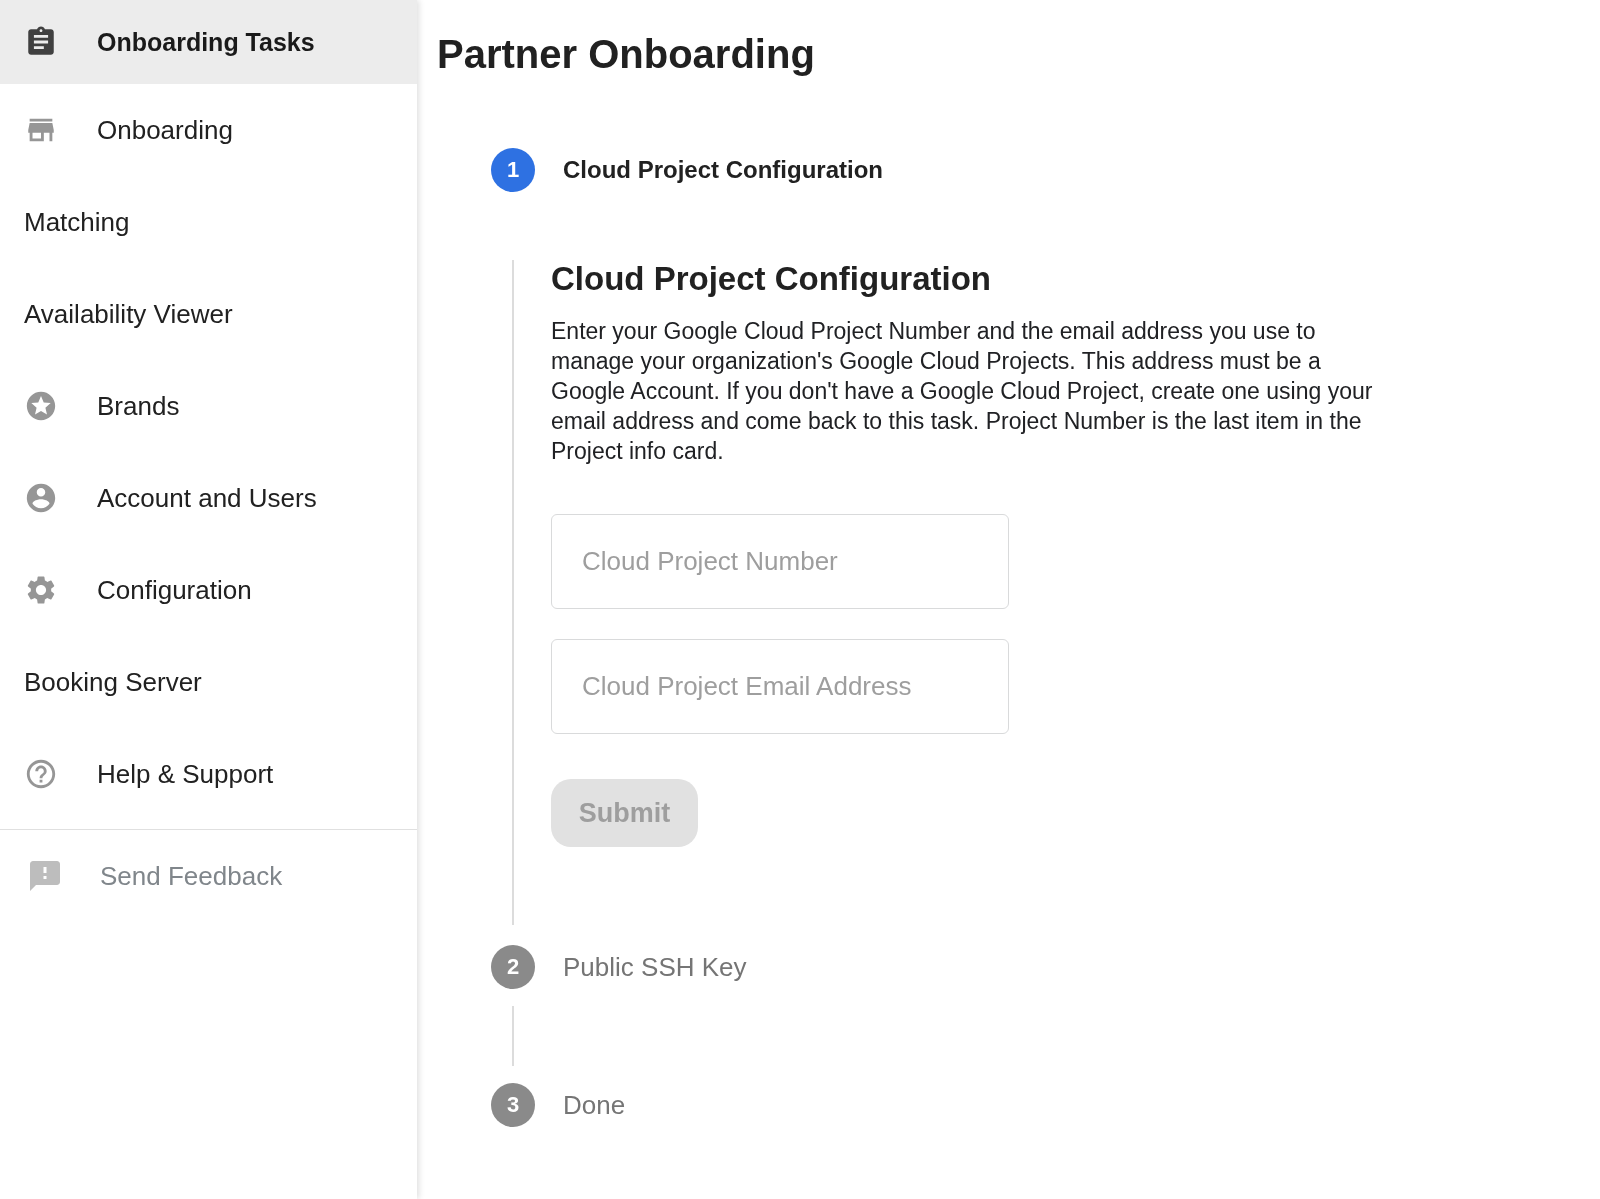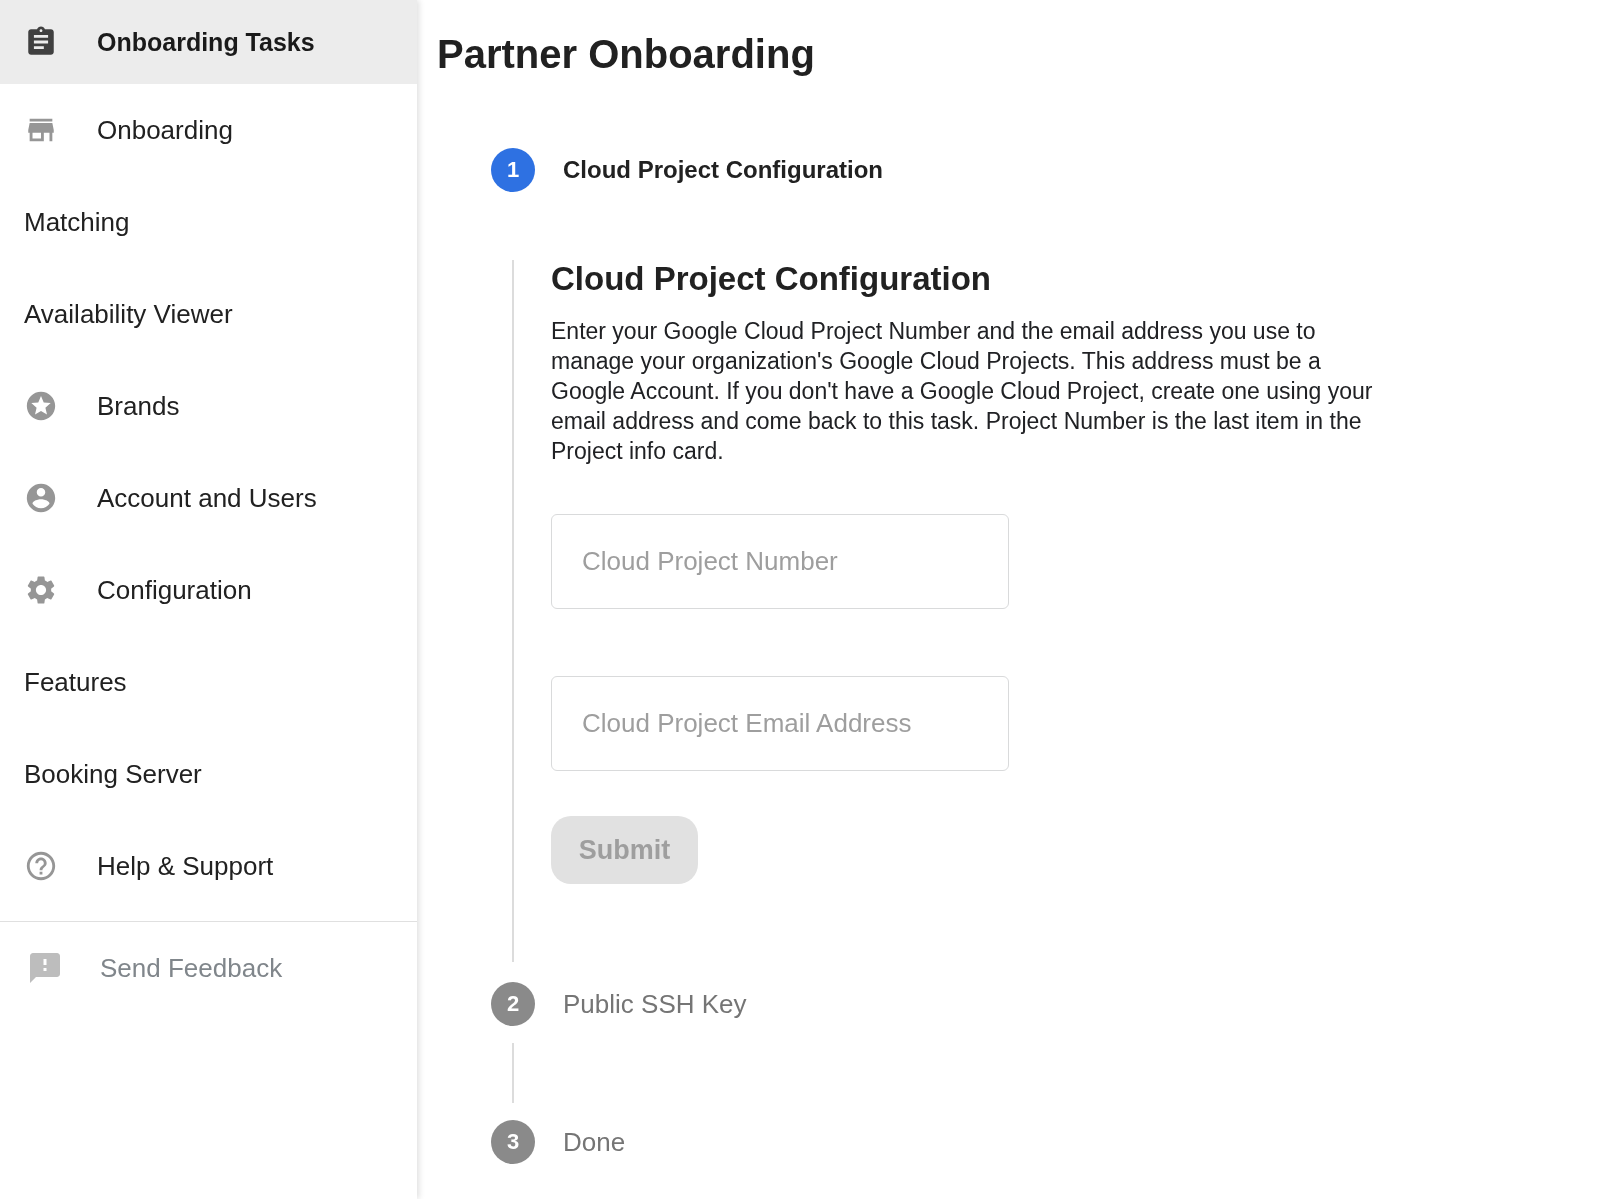--- a/index.html
+++ b/index.html
@@ -103,21 +103,21 @@
     border-radius: 6px;
     padding: 0 20px 0 30px;
     font-family: inherit;
     font-size: 26px;
     color: #3c4043;
     background: #ffffff;
     outline: none;
   }
   .field::placeholder { color: #9e9e9e; opacity: 1; }
   .field.first  { margin-top: 48px; }
-  .field.second { margin-top: 67px; }
+  .field.second { margin-top: 30px; }
   .submit-btn {
     margin-top: 45px;
     width: 147px; height: 68px;
     background: #e1e1e1;
     border: none; border-radius: 20px;
     font-family: inherit;
     font-size: 27px; font-weight: bold;
     color: #9e9e9e;
   }
   .connector {
@@ -181,23 +181,20 @@
   <div class="nav-item">
     <span class="icon gray">
       <svg viewBox="0 0 24 24">
           <path d="M19.14 12.94c.04-.3.06-.61.06-.94 0-.32-.02-.64-.07-.94l2.03-1.58c.18-.14.23-.41.12-.61l-1.92-3.32c-.12-.22-.37-.29-.59-.22l-2.39.96c-.5-.38-1.03-.7-1.62-.94l-.36-2.54c-.04-.24-.24-.41-.48-.41h-3.84c-.24 0-.43.17-.47.41l-.36 2.54c-.59.24-1.13.57-1.62.94l-2.39-.96c-.22-.08-.47 0-.59.22L2.74 8.87c-.12.21-.08.47.12.61l2.03 1.58c-.05.3-.09.63-.09.94s.02.64.07.94l-2.03 1.58c-.18.14-.23.41-.12.61l1.92 3.32c.12.22.37.29.59.22l2.39-.96c.5.38 1.03.7 1.62.94l.36 2.54c.05.24.24.41.48.41h3.84c.24 0 .44-.17.47-.41l.36-2.54c.59-.24 1.13-.56 1.62-.94l2.39.96c.22.08.47 0 .59-.22l1.92-3.32c.12-.22.07-.47-.12-.61l-2.01-1.58zM12 15.6c-1.98 0-3.6-1.62-3.6-3.6s1.62-3.6 3.6-3.6 3.6 1.62 3.6 3.6-1.62 3.6-3.6 3.6z"></path>
         </svg>
     </span>
     <span class="label">Configuration</span>
   </div>
 
 
-  <div class="nav-item no-icon">
-    <span class="label">Features</span>
-  </div>
 
   <div class="nav-item no-icon">
     <span class="label">Booking Server</span>
   </div>
 
   <div class="nav-item">
     <span class="icon gray">
       <svg viewBox="0 0 24 24">
           <path d="M11 18h2v-2h-2v2zm1-16C6.48 2 2 6.48 2 12s4.48 10 10 10 10-4.48 10-10S17.52 2 12 2zm0 18c-4.41 0-8-3.59-8-8s3.59-8 8-8 8 3.59 8 8-3.59 8-8 8zm0-14c-2.21 0-4 1.79-4 4h2c0-1.1.9-2 2-2s2 .9 2 2c0 2-3 1.75-3 5h2c0-2.25 3-2.5 3-5 0-2.21-1.79-4-4-4z"></path>
         </svg>

